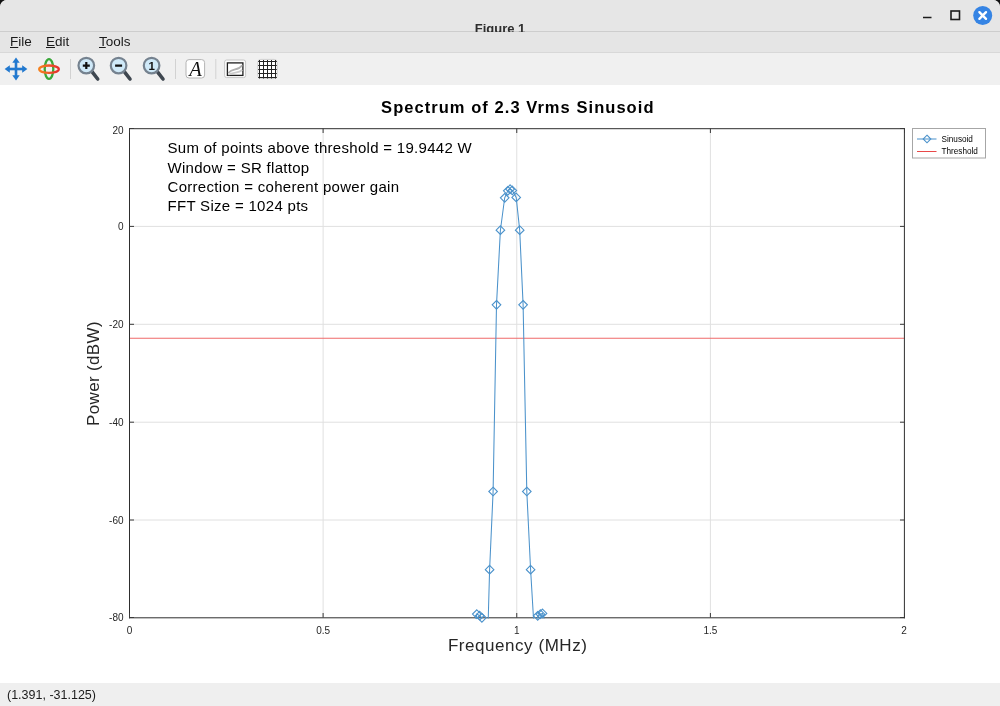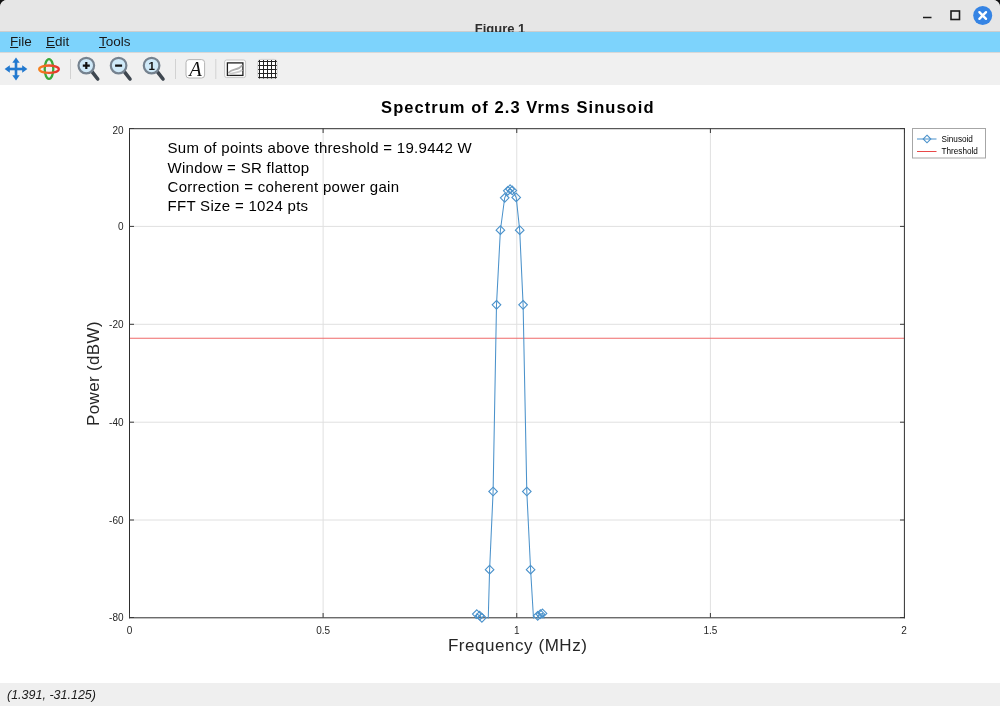--- a/index.html
+++ b/index.html
@@ -1,23 +1,23 @@
 <!DOCTYPE html>
 <html><head>
 <meta charset="utf-8">
 <style>
   html,body{margin:0;padding:0;}
   body{width:1000px;height:706px;background:#121212;font-family:"Liberation Sans",sans-serif;overflow:hidden;}
   #win{position:absolute;left:0;top:0;width:1000px;height:706px;background:#fff;border-radius:7px 7px 0 0;overflow:hidden;}
   #titlebar{position:absolute;left:0;top:0;width:1000px;height:31px;background:#e6e6e6;border-bottom:1px solid #cdcdcd;}
   #title{position:absolute;left:0;top:0;width:1000px;text-align:center;font-size:13px;font-weight:bold;color:#2e2e2e;line-height:31px;margin-top:13px;}
-  #menubar{position:absolute;left:0;top:32px;width:1000px;height:20px;background:#7dd3fc;}
+  #menubar{position:absolute;left:0;top:32px;width:1000px;height:20px;background:#e5e5e5;}
   .menuitem{position:absolute;top:0;font-size:13.5px;color:#1a1a1a;letter-spacing:0px;}
   #toolbar{position:absolute;left:0;top:52px;width:1000px;height:32px;background:#f0f0f0;border-top:1px solid #d8d8d8;}
-  #statusbar{position:absolute;left:0;top:683px;width:1000px;height:23px;background:#efefef;font-style:italic;}
+  #statusbar{position:absolute;left:0;top:683px;width:1000px;height:23px;background:#efefef;}
   #statustext{position:absolute;left:7px;top:5px;font-size:12.5px;color:#1b1b1b;}
   svg{position:absolute;left:0;top:0;}
   svg text{font-family:"Liberation Sans",sans-serif;}
 </style>
 </head>
 <body>
 <div id="win">
   <svg id="plot" width="1000" height="706" viewBox="0 0 1000 706">
 
     <g stroke="#e0e0e0" stroke-width="1">

